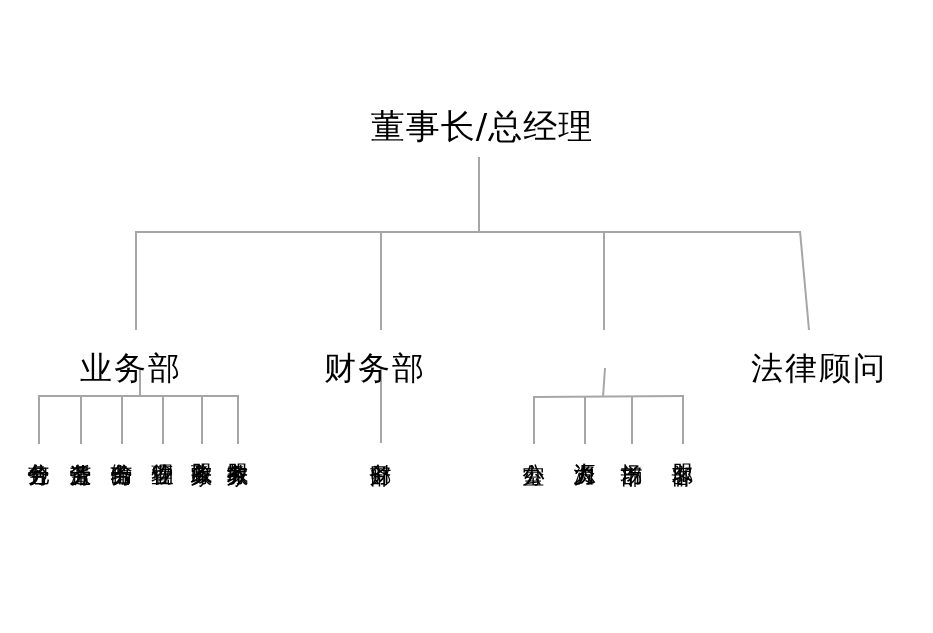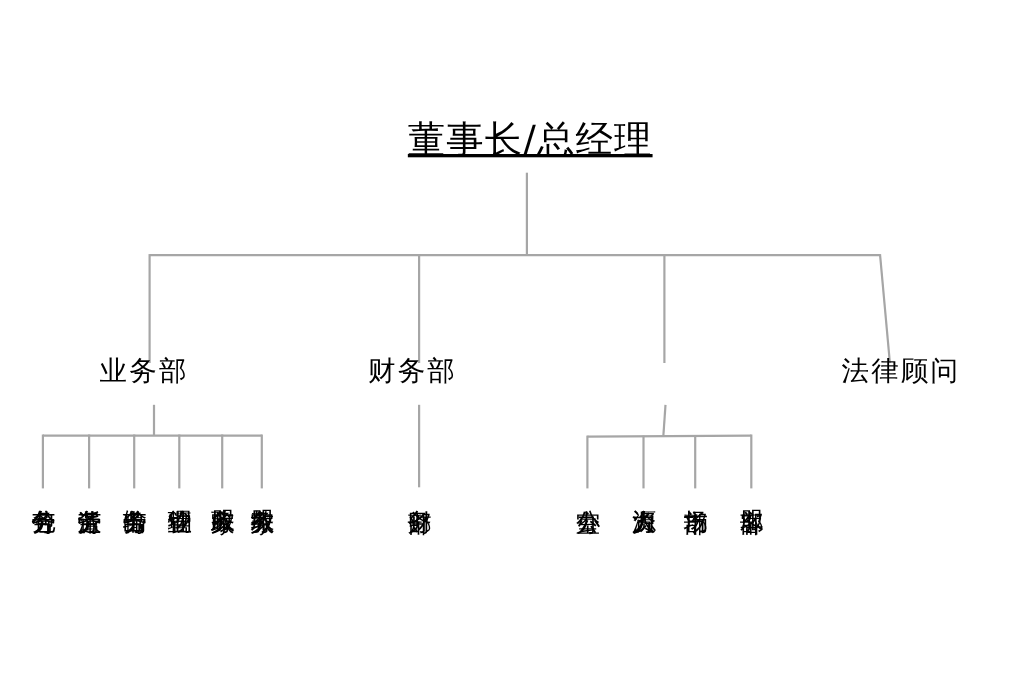--- a/index.html
+++ b/index.html
@@ -26,25 +26,24 @@
   .node {
     position: absolute;
     transform: translateX(-50%);
     white-space: nowrap;
     color: #000000;
   }
   .node-root {
     top: 104px;
     font-size: 34px;
     letter-spacing: 1px;
-    text-decoration: underline;
   }
   .node-dept {
-    top: 320px;
-    font-size: 25px;
+    top: 347px;
+    font-size: 32px;
     letter-spacing: 2px;
   }
   .node-leaf {
     position: absolute;
     top: 446px;
     transform: translateX(-50%);
     writing-mode: vertical-rl;
     text-orientation: upright;
     font-size: 22px;
     line-height: 1.05;

